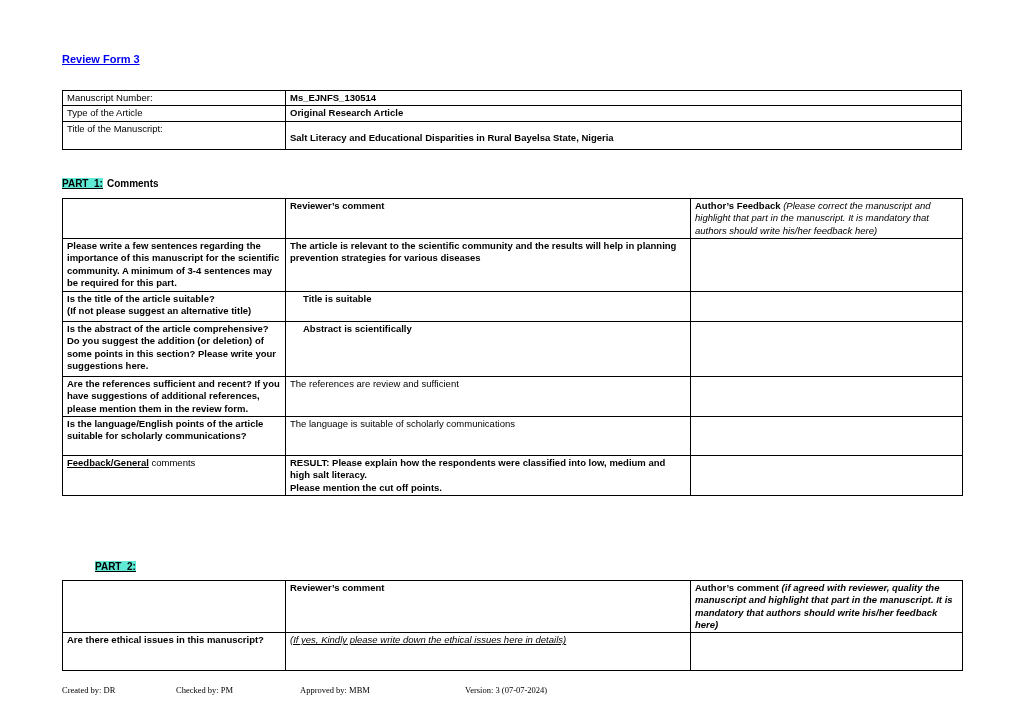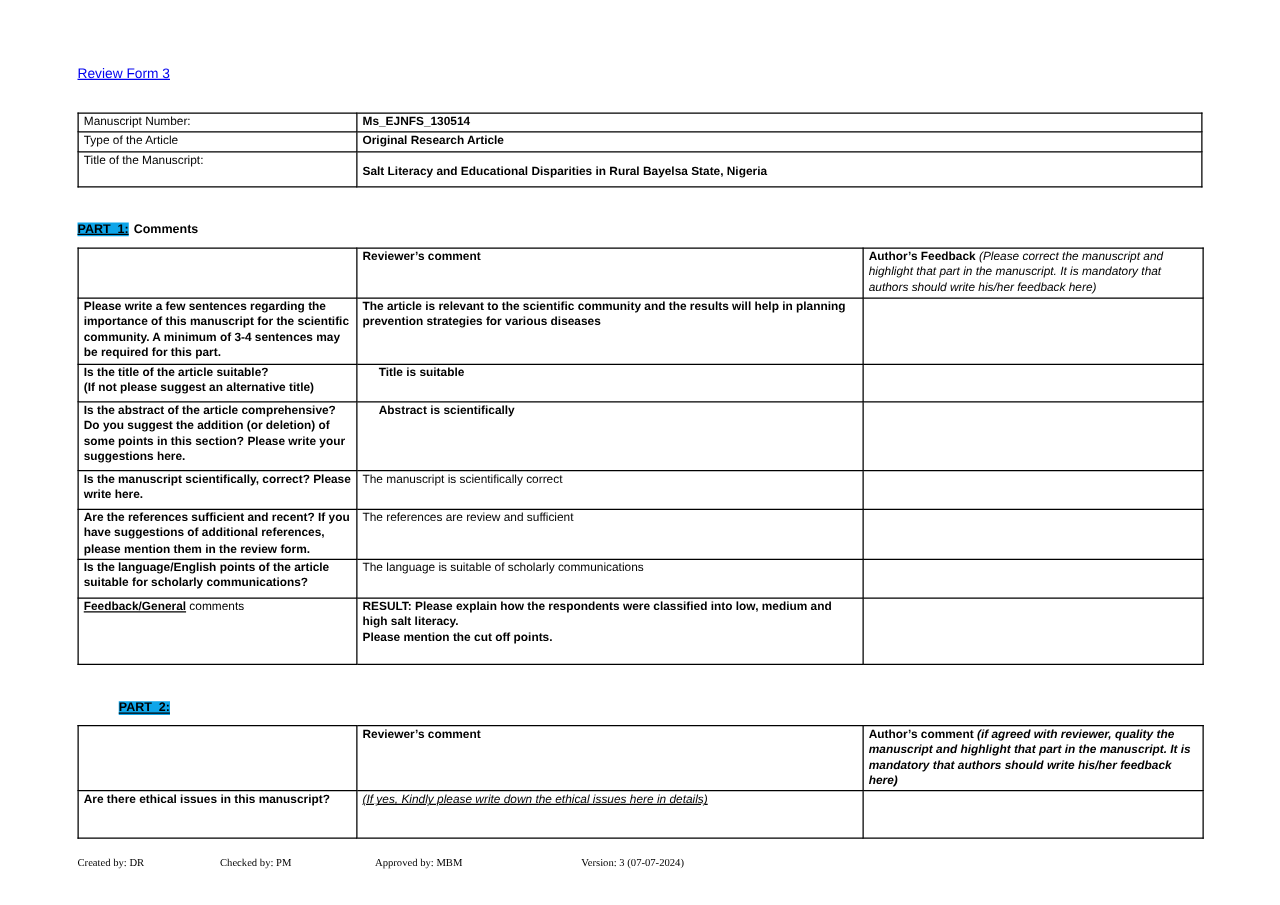--- a/index.html
+++ b/index.html
@@ -2,23 +2,23 @@
 <html><head>
 <meta charset="utf-8">
 <style>
   html,body{margin:0;padding:0}
   body{
     width:1024px;height:724px;background:#ffffff;color:#000;
     font-family:"Liberation Sans",sans-serif;position:relative;overflow:hidden;
   }
   .b{font-weight:bold}
   .u{text-decoration:underline}
-  .hl{background:#0ea5e9;white-space:pre}
+  .hl{background:#5eead4;white-space:pre}
   .doc-title{
-    position:absolute;left:62px;top:53px;font-size:11px;font-weight:normal;
+    position:absolute;left:62px;top:53px;font-size:11px;font-weight:bold;
     color:#0000EE;text-decoration:underline;
   }
   table.tbl{
     position:absolute;left:62px;width:900px;border-collapse:collapse;table-layout:fixed;
   }
   .tbl td{
     border:1px solid #000;vertical-align:top;font-size:9.5px;line-height:1.3;
     padding:1px 4px;white-space:pre-line;
   }
   .link{color:#0000EE;font-weight:bold;text-decoration:underline;cursor:pointer}
@@ -118,25 +118,20 @@
 (If not please suggest an alternative title)</td>
         <td class="c b indent">Title is suitable</td>
         <td class="a"></td>
       </tr>
       <tr>
         <td class="q">Is the abstract of the article comprehensive? Do you suggest the addition (or deletion) of some points in this section? Please write your suggestions here.</td>
         <td class="c b indent">Abstract is scientifically</td>
         <td class="a"></td>
       </tr>
       <tr>
-        <td class="q">Is the manuscript scientifically, correct? Please write here.</td>
-        <td class="c">The manuscript is scientifically correct</td>
-        <td class="a"></td>
-      </tr>
-      <tr>
         <td class="q">Are the references sufficient and recent? If you have suggestions of additional references, please mention them in the review form.</td>
         <td class="c">The references are review and sufficient</td>
         <td class="a"></td>
       </tr>
       <tr>
         <td class="q">Is the language/English points of the article suitable for scholarly communications?</td>
         <td class="c">The language is suitable of scholarly communications</td>
         <td class="a"></td>
       </tr>
       <tr>

